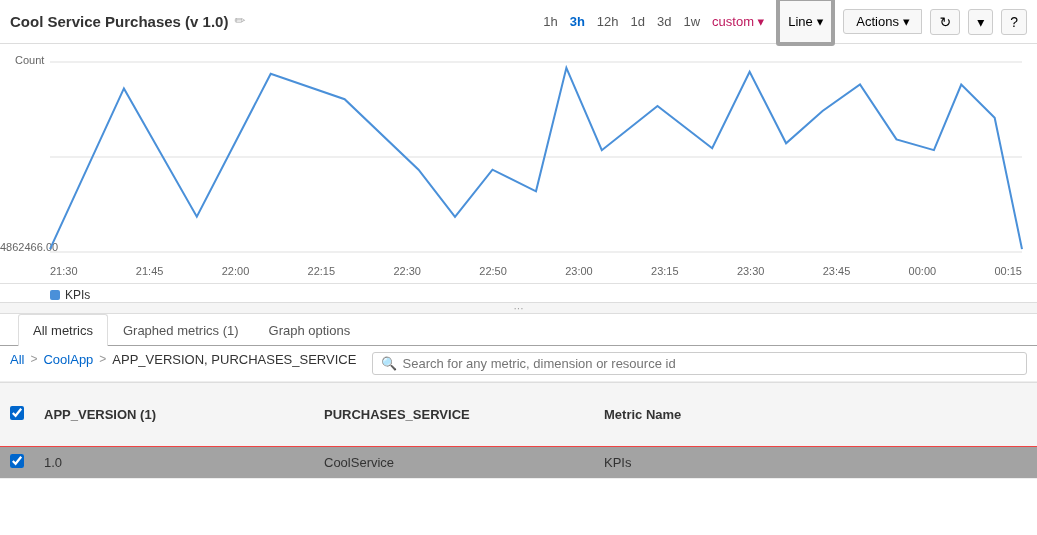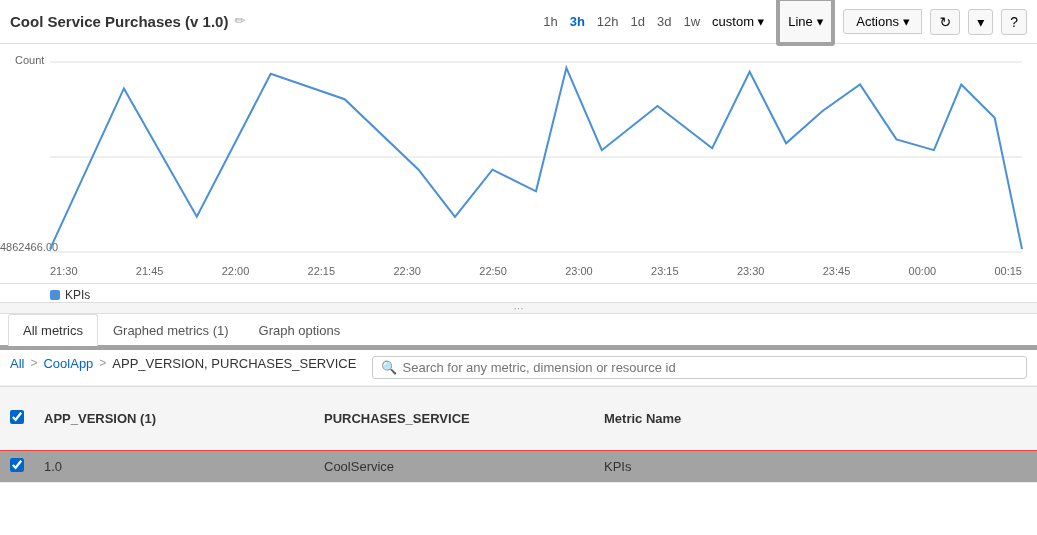--- a/index.html
+++ b/index.html
@@ -43,21 +43,21 @@
       padding: 2px 4px;
     }
     .time-btn.active {
       color: #0066cc;
       font-weight: bold;
     }
     .custom-btn {
       background: none;
       border: none;
       cursor: pointer;
-      color: #000000;
+      color: #be185d;
       font-size: 13px;
       padding: 2px 4px;
       display: flex;
       align-items: center;
       gap: 2px;
     }
     .dropdown-btn {
       display: flex;
       align-items: center;
       gap: 4px;
@@ -165,22 +165,22 @@
       border-top: 1px solid #ddd;
       border-bottom: 1px solid #ddd;
       cursor: row-resize;
       font-size: 10px;
       color: #999;
     }
 
     
     .tabs-bar {
       display: flex;
-      border-bottom: 5px solid #a3a3a3;
-      padding: 0 8px;
+      border-bottom: 1px solid #a3a3a3;
+      padding: 0 18px;
       background: #fff;
     }
     .tab {
       padding: 8px 14px;
       cursor: pointer;
       font-size: 13px;
       border: 1px solid transparent;
       border-bottom: none;
       margin-bottom: -1px;
       border-radius: 3px 3px 0 0;

